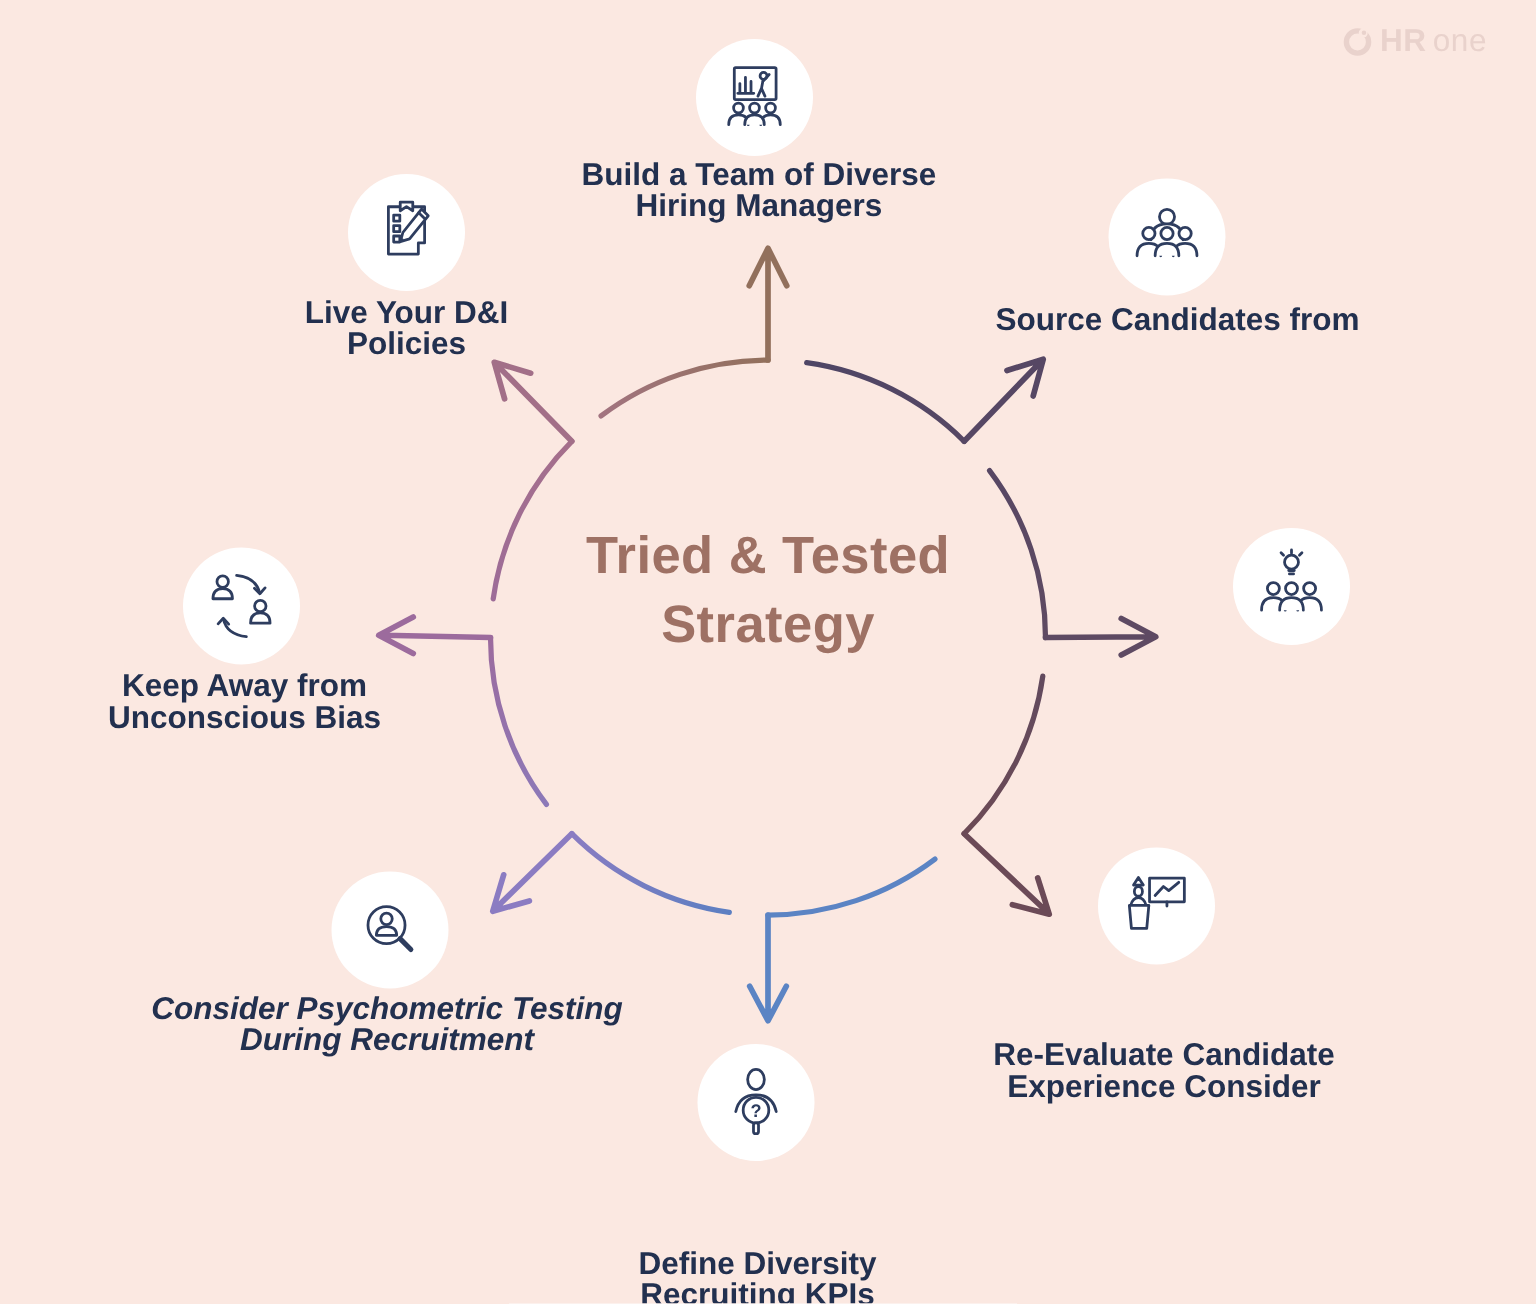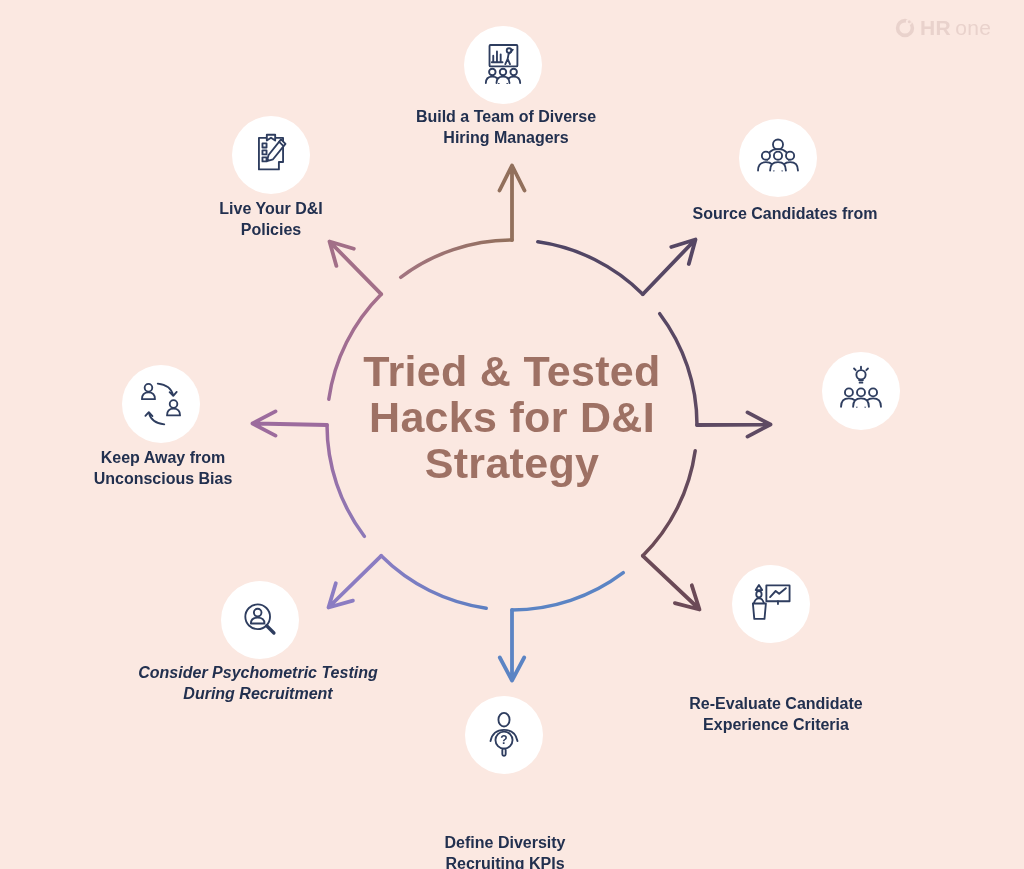--- a/index.html
+++ b/index.html
@@ -4,30 +4,30 @@
 <style>
   html,body{margin:0;padding:0;}
   .stage{
     position:relative;width:1024px;height:869px;overflow:hidden;
     background:#fbe8e1;
     font-family:"Liberation Sans", sans-serif;
   }
   .ring{position:absolute;left:0;top:0;}
   .title{
     position:absolute;left:512px;top:348px;transform:translateX(-50%);
-    text-align:center;font-size:43px;font-weight:bold;line-height:46px;
+    text-align:center;font-size:35px;font-weight:bold;line-height:46px;
     color:#9e7164;letter-spacing:.3px;white-space:nowrap;
   }
   .bubble{
     position:absolute;width:78px;height:78px;border-radius:50%;background:#ffffff;
     display:flex;align-items:center;justify-content:center;
   }
   .label{
     position:absolute;transform:translateX(-50%);text-align:center;
-    color:#22304f;font-weight:bold;font-size:16px;line-height:21px;white-space:nowrap;
+    color:#22304f;font-weight:bold;font-size:21px;line-height:21px;white-space:nowrap;
   }
   
   .ic path,.ic circle,.ic rect,.ic ellipse{
     stroke:#2e3d5f;stroke-width:2;fill:none;stroke-linecap:round;stroke-linejoin:round;
   }
   .ic .fw{fill:#ffffff;}
   .ic .ns{stroke:none;}
   .ic .fn{fill:#2e3d5f;stroke:none;}
   .ic text.qmark{
     font-family:"Liberation Sans", sans-serif;font-size:13px;font-weight:bold;
@@ -97,21 +97,20 @@
       <path d="M642.8,555.8 L696,606 M691.8,585.3 L699.5,609.5 L674.9,603.1" stroke="#6b4a57"></path>
       <path d="M512,610 L512,677 M499.8,657.5 L512,680.5 L524.2,657.5" stroke="#5b84c4"></path>
       <path d="M381.2,555.8 L331.5,604.5 M352.9,600.6 L328.5,607.5 L335.8,583.2" stroke="#8b7cc2"></path>
       <path d="M327,425 L256,423.5 M275.5,435.6 L252.5,423.5 L275.5,411.4" stroke="#9c6b9d"></path>
       <path d="M381.2,294.2 L332.5,244.5 M336.4,265.9 L329.5,241.5 L353.8,248.8" stroke="#a26f88"></path>
     </g>
   </svg>
 
   <div class="title">
     <div>Tried &amp; Tested</div>
-    <div>Hacks for D&amp;I</div>
     <div>Strategy</div>
   </div>
 
   <div>
     <div class="bubble" style="left:464px;top:26px;">
       <svg class="ic" viewBox="0 0 56 56" width="52" height="52">
         <rect class="fw" x="13.5" y="6.5" width="30" height="23" rx="1"></rect>
         <path d="M17.5,25 V18 M21.5,25 V13.5 M25.5,25 V16.5 M16,25 H27.5"></path>
         <circle cx="34.5" cy="12.5" r="2.5"></circle>
         <path d="M34.2,15.2 L33,21.5 M33.9,16.5 L38.5,11.5 M33,21.5 L30.5,27 M33,21.5 L35.5,27"></path>
@@ -176,21 +175,21 @@
         <path d="M27,20.5 L33,14 L36.8,17 L44,11"></path>
         <path d="M35.5,25 V28"></path>
         <path d="M11.5,13 h7 l-3.5,-5.5 z"></path>
         <ellipse cx="15" cy="17.5" rx="2.9" ry="3.4" fill="#8c5b78"></ellipse>
         <path class="fw" d="M9.5,27.5 q1.5,-5.5 5.5,-5.5 q4,0 5.5,5.5"></path>
         <path class="fw" d="M8.5,27.5 H22.5 L21,44 H10 z"></path>
       </svg>
     </div>
     <div class="label" style="left:776px;top:647px;margin-top:46px;">
       <div>Re-Evaluate Candidate</div>
-      <div>Experience Criteria</div>
+      <div>Experience Consider</div>
     </div>
   </div>
 
   <div>
     <div class="bubble" style="left:465px;top:696px;">
       <svg class="ic" viewBox="0 0 56 56" width="52" height="52">
         <ellipse class="fw" cx="28" cy="11.5" rx="6" ry="7.3"></ellipse>
         <path class="ns" d="M28,4.8 a5.6,6.8 0 0 1 0,13.6 a8,6.8 0 0 0 0,-13.6 z" fill="#6b89c9"></path>
         <path d="M13.5,34.5 q2.5,-12 14.5,-12 q12,0 14.5,12"></path>
         <circle class="fw" cx="28" cy="33.5" r="9.2"></circle>

